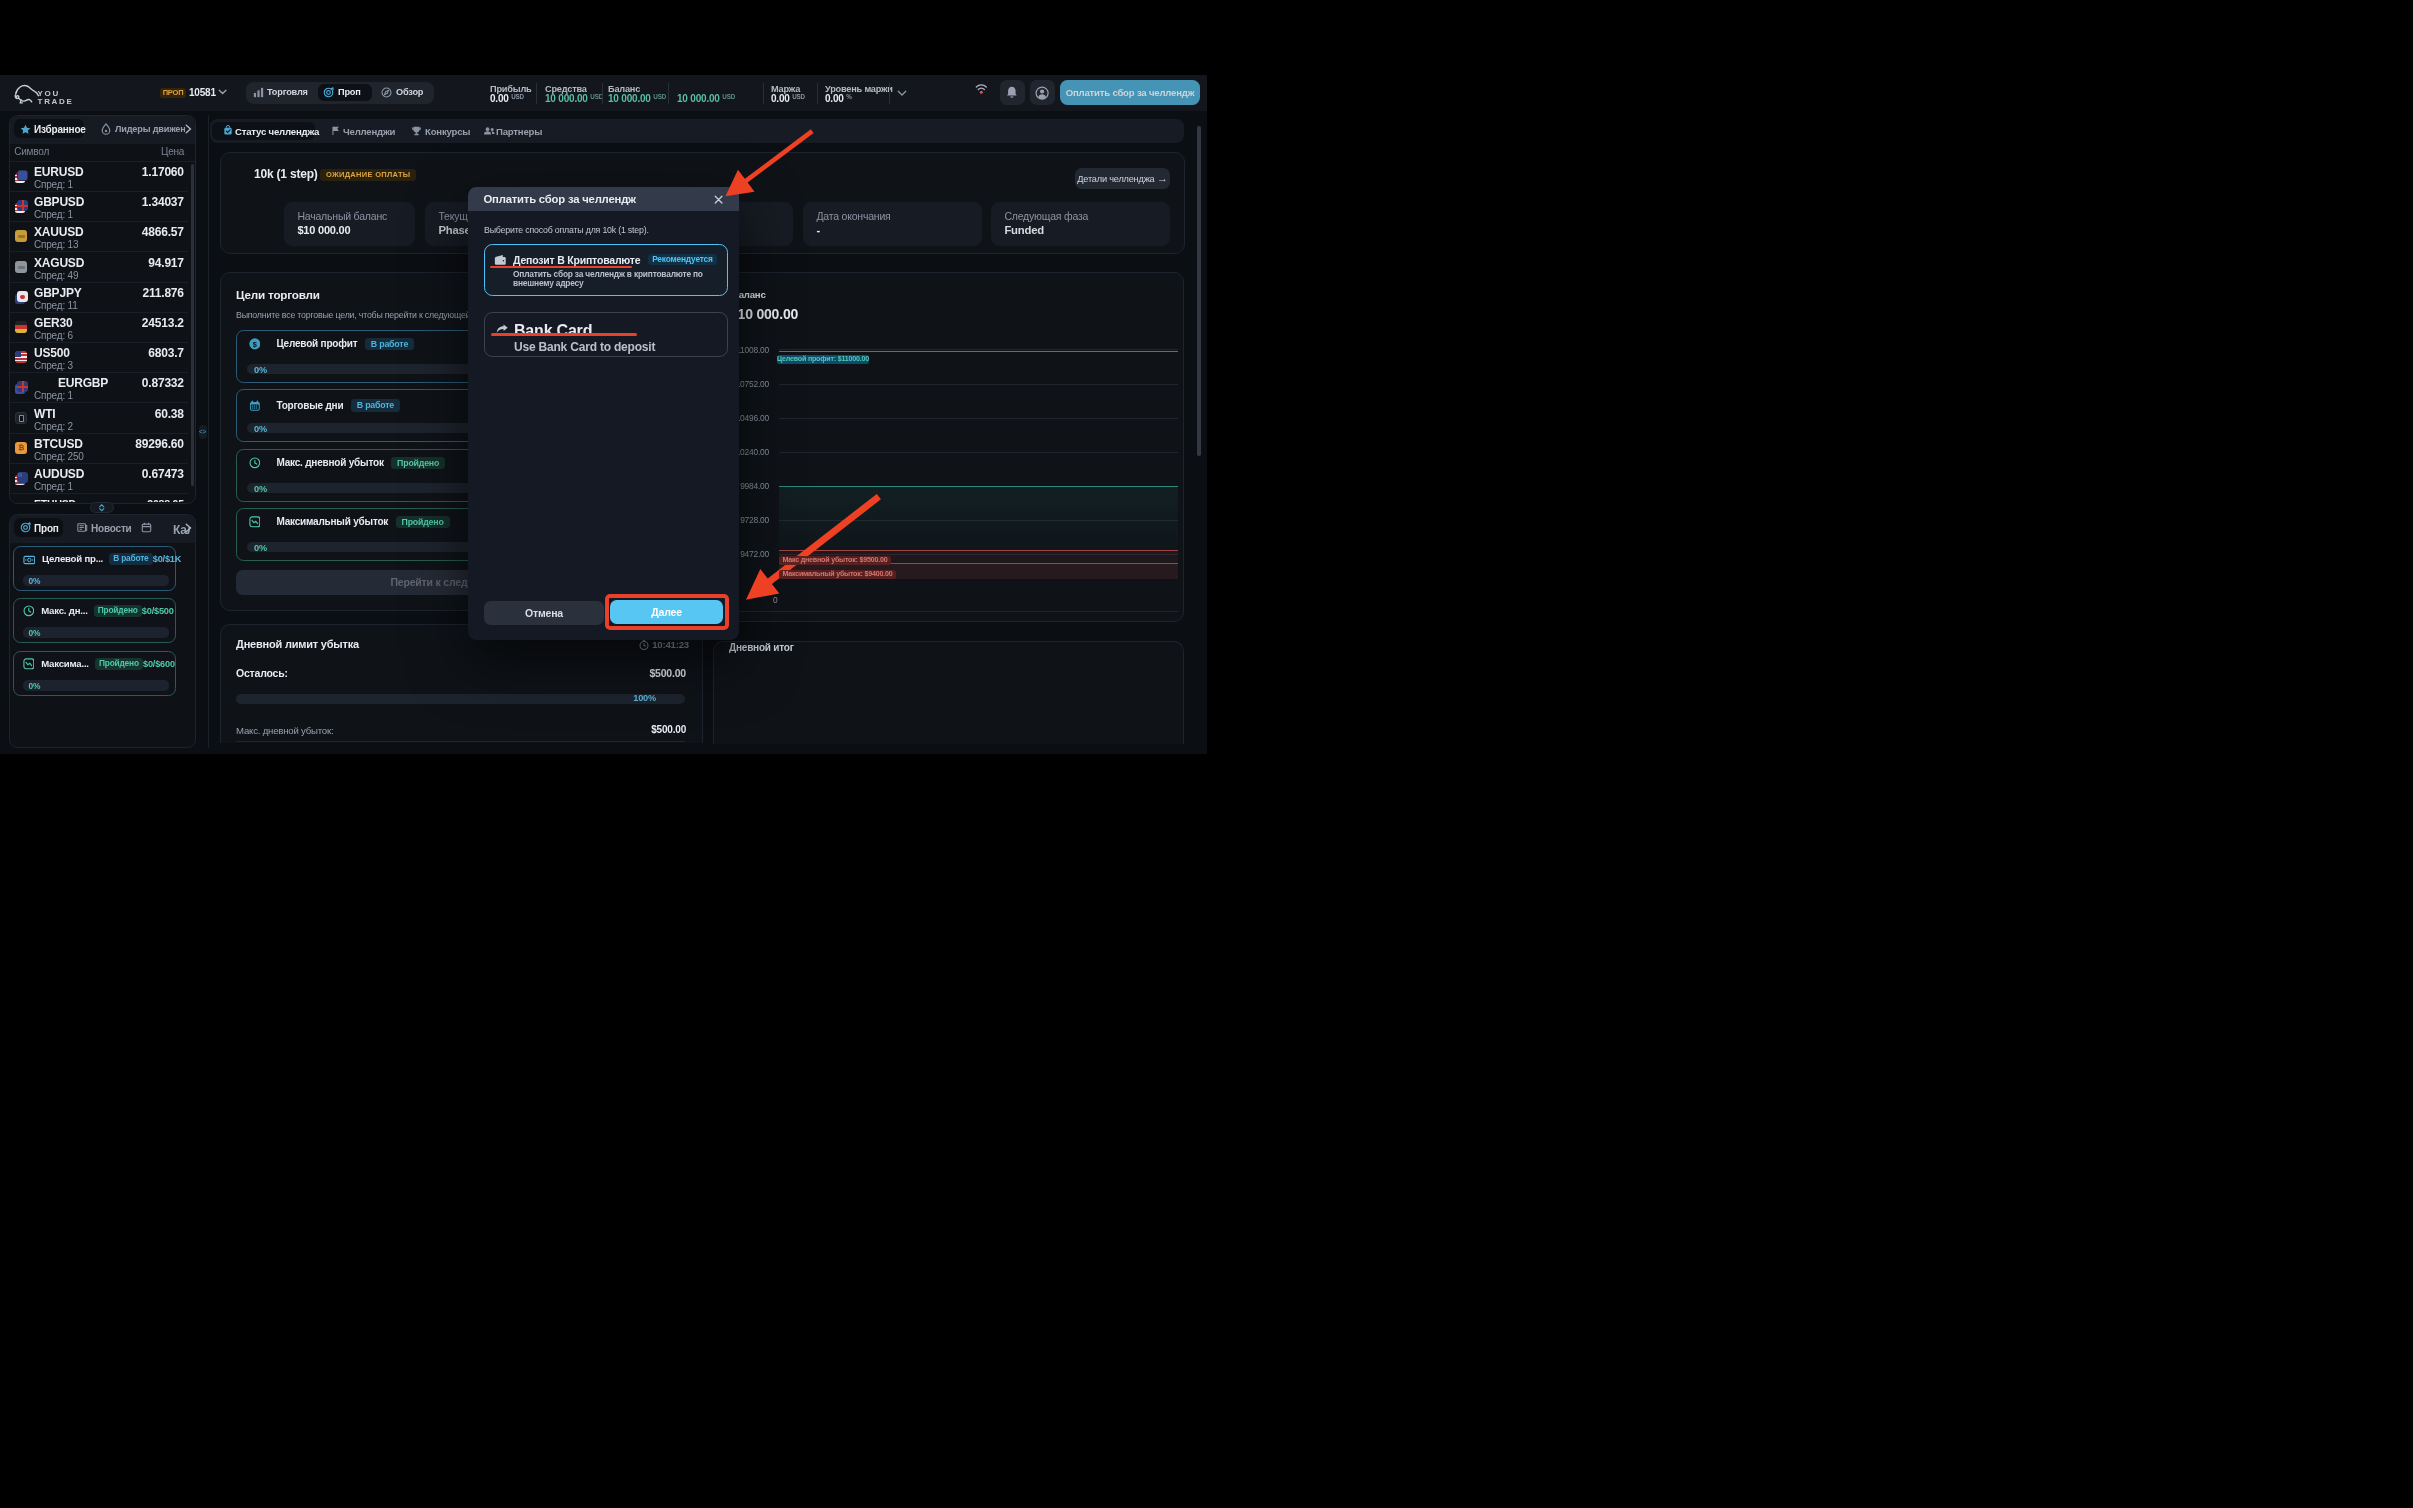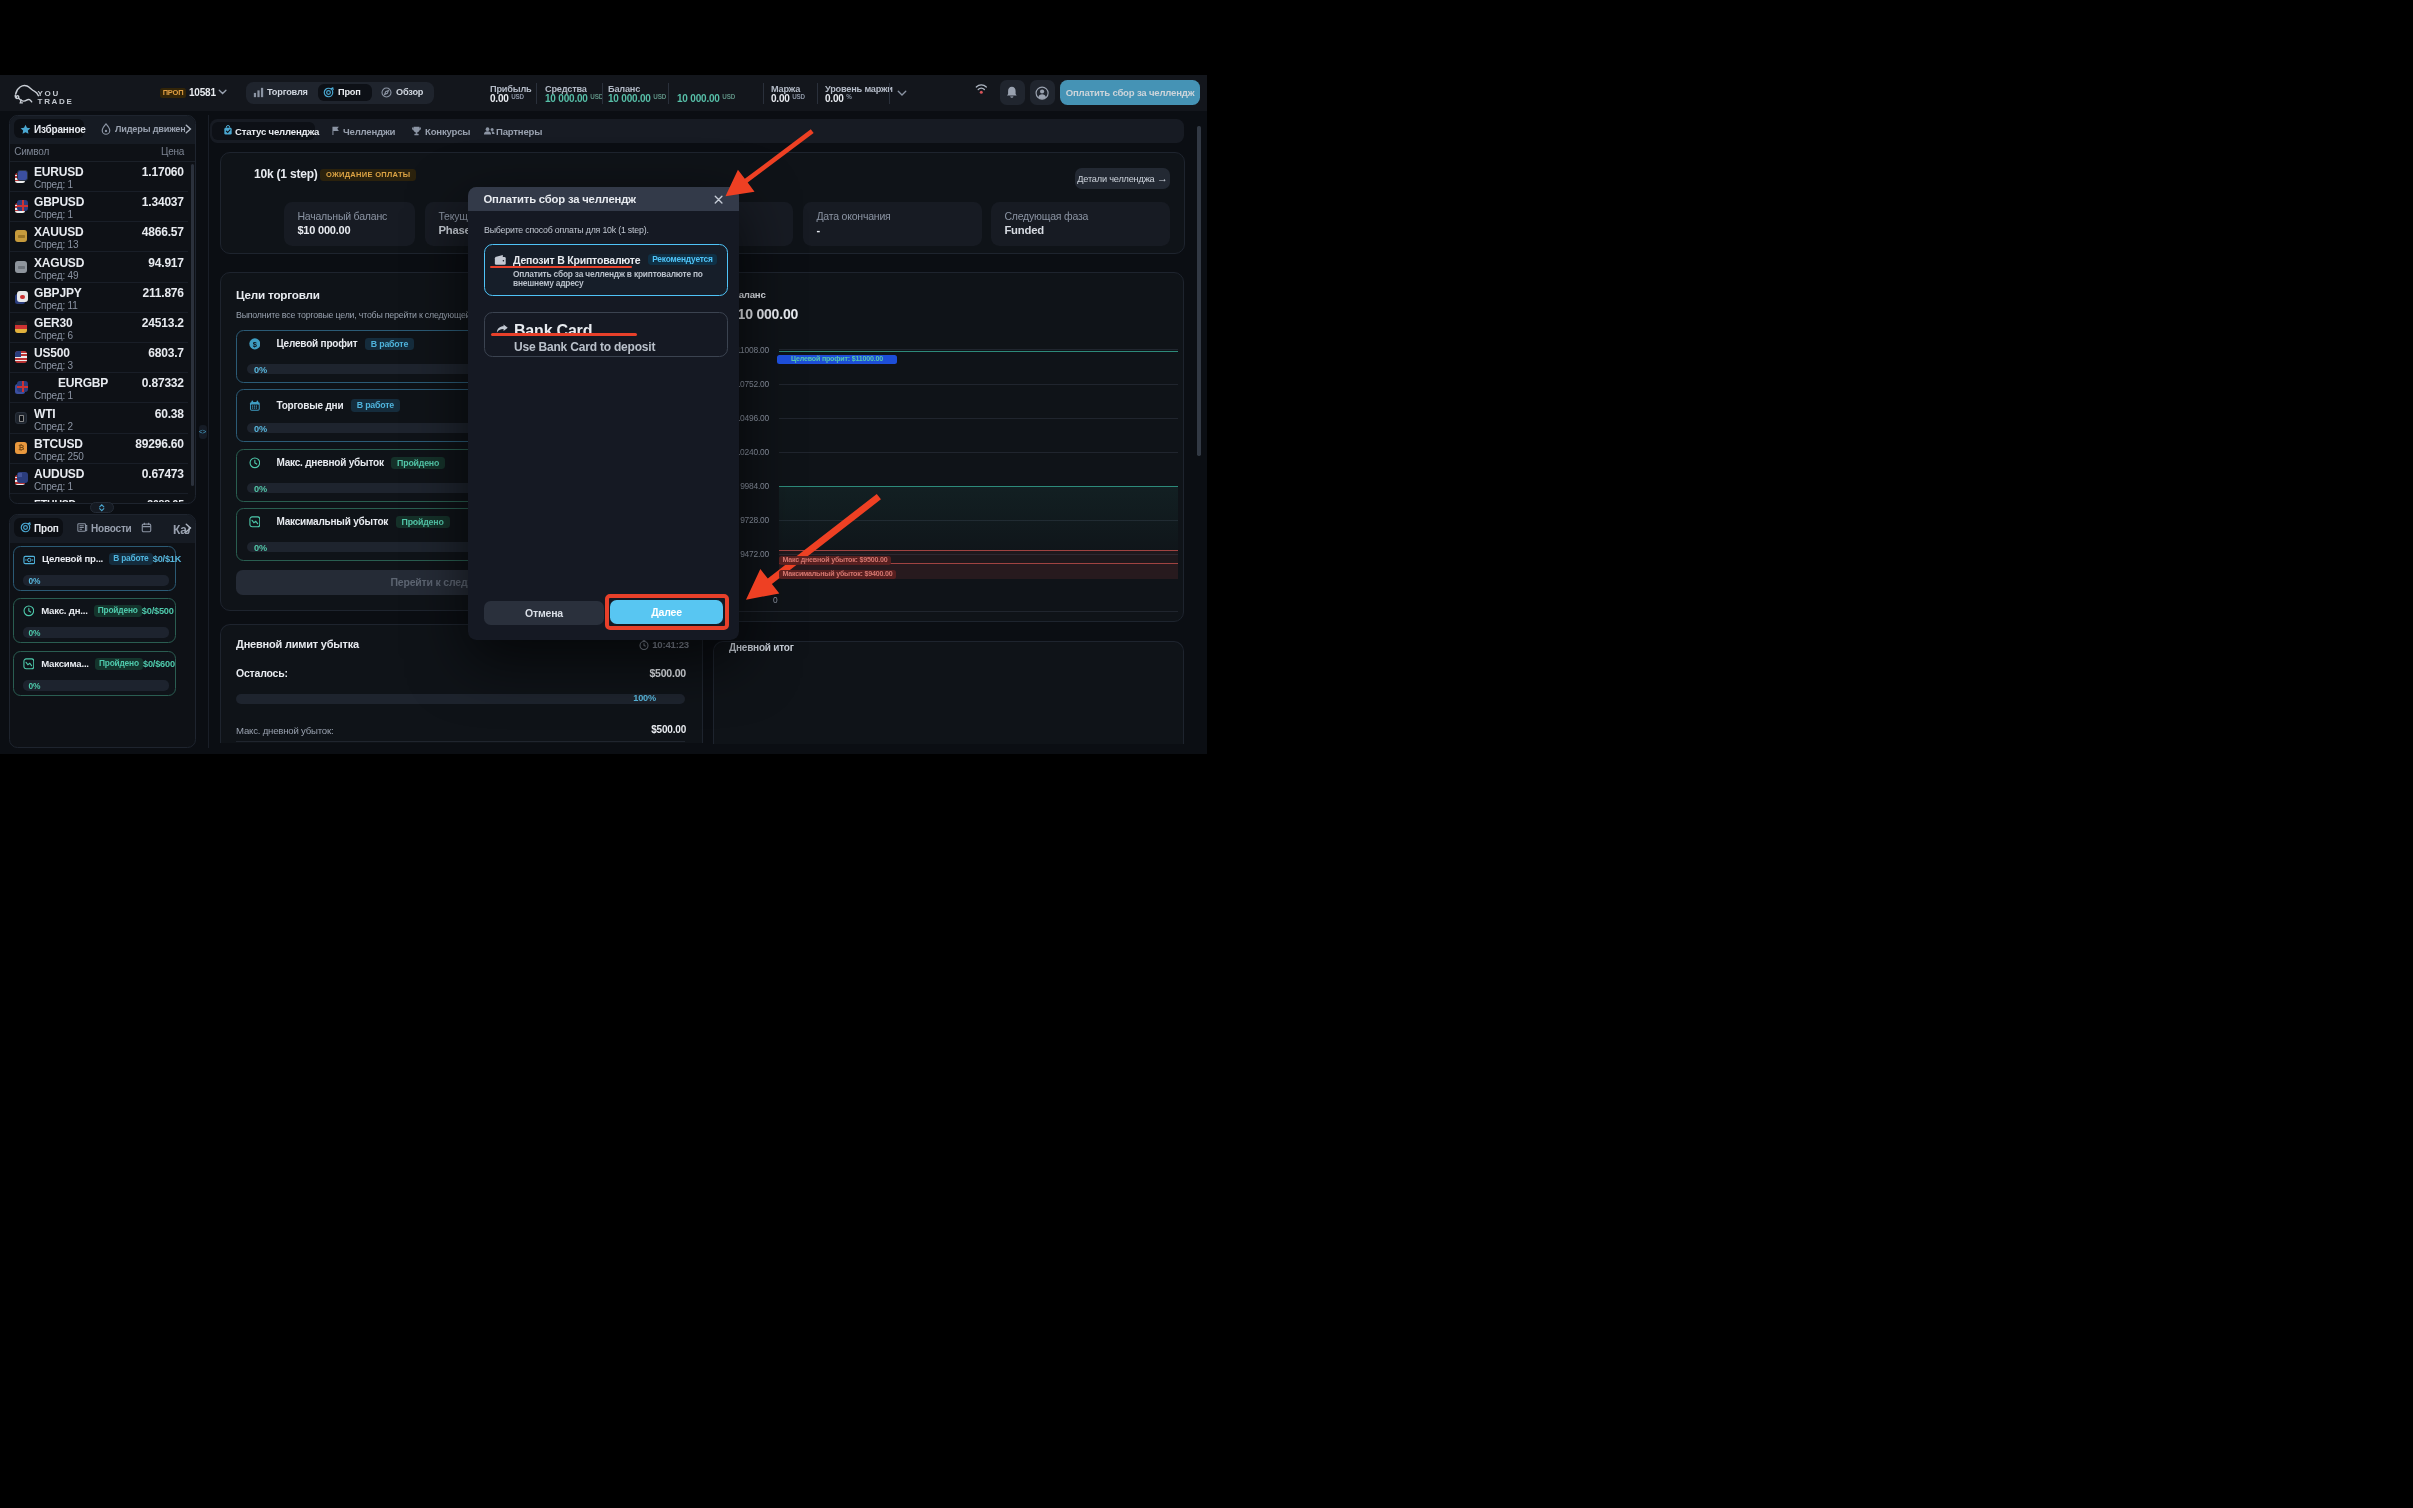--- a/index.html
+++ b/index.html
@@ -475,21 +475,21 @@
       <div class="abs" style="left:779px;top:343px;width:399px;height:0.8px;background:#20252e;"></div>
       <div class="abs" style="left:685px;top:372px;width:84px;font-size:8.4px;color:#8d95a3;text-align:right;">10240.00</div>
       <div class="abs" style="left:779px;top:377px;width:399px;height:0.8px;background:#20252e;"></div>
       <div class="abs" style="left:685px;top:406px;width:84px;font-size:8.4px;color:#8d95a3;text-align:right;">9984.00</div>
       <div class="abs" style="left:779px;top:411px;width:399px;height:0.8px;background:#20252e;"></div>
       <div class="abs" style="left:685px;top:440px;width:84px;font-size:8.4px;color:#8d95a3;text-align:right;">9728.00</div>
       <div class="abs" style="left:779px;top:445px;width:399px;height:0.8px;background:#20252e;"></div>
       <div class="abs" style="left:685px;top:474px;width:84px;font-size:8.4px;color:#8d95a3;text-align:right;">9472.00</div>
       <div class="abs" style="left:779px;top:479px;width:399px;height:0.8px;background:#20252e;"></div>
       <div class="abs" style="left:779px;top:276px;width:399px;height:0.8px;background:#2d8a7a;"></div>
-      <div class="abs bold" style="z-index:3;left:777px;top:280px;height:9.2px;background:#1d4ed8;border-radius:2.5px;color:#56c8ae;font-size:7.1px;line-height:9.2px;padding:0 14px;text-align:right;">Целевой профит: $11000.00</div>
+      <div class="abs bold" style="z-index:3;left:777px;top:280px;height:9.2px;background:#0c4a6e;border-radius:2.5px;color:#56c8ae;font-size:7.1px;line-height:9.2px;padding:0 0;text-align:right;">Целевой профит: $11000.00</div>
       <div class="abs" style="left:779px;top:411px;width:399px;height:64px;background:linear-gradient(rgba(47,145,128,0.10),rgba(47,145,128,0.02));"></div>
       <div class="abs" style="left:779px;top:411px;width:399px;height:0.8px;background:#2d8a7a;"></div>
       <div class="abs" style="left:779px;top:475px;width:399px;height:13.3px;background:rgba(168,67,65,0.10);"></div>
       <div class="abs" style="left:779px;top:475px;width:399px;height:0.8px;background:#a04341;"></div>
       <div class="abs bold" style="z-index:3;left:779px;top:481px;height:9.2px;background:rgba(90,32,32,0.95);border-radius:2.5px;color:#d4766f;font-size:7.1px;line-height:9.2px;padding:0 3.4px;">Макс дневной убыток: $9500.00</div>
       <div class="abs" style="left:779px;top:488px;width:399px;height:15.6px;background:rgba(168,67,65,0.16);"></div>
       <div class="abs" style="left:779px;top:488px;width:399px;height:0.8px;background:#a04341;"></div>
       <div class="abs bold" style="z-index:3;left:779px;top:495px;height:9.2px;background:rgba(90,32,32,0.95);border-radius:2.5px;color:#d4766f;font-size:7.1px;line-height:9.2px;padding:0 3.4px;">Максимальный убыток: $9400.00</div>
       <div class="abs" style="left:773px;top:520px;font-size:8.4px;color:#8d95a3;">0</div>
       <div class="abs" style="left:727px;top:536px;width:451px;height:0.8px;background:#20252e;"></div>

